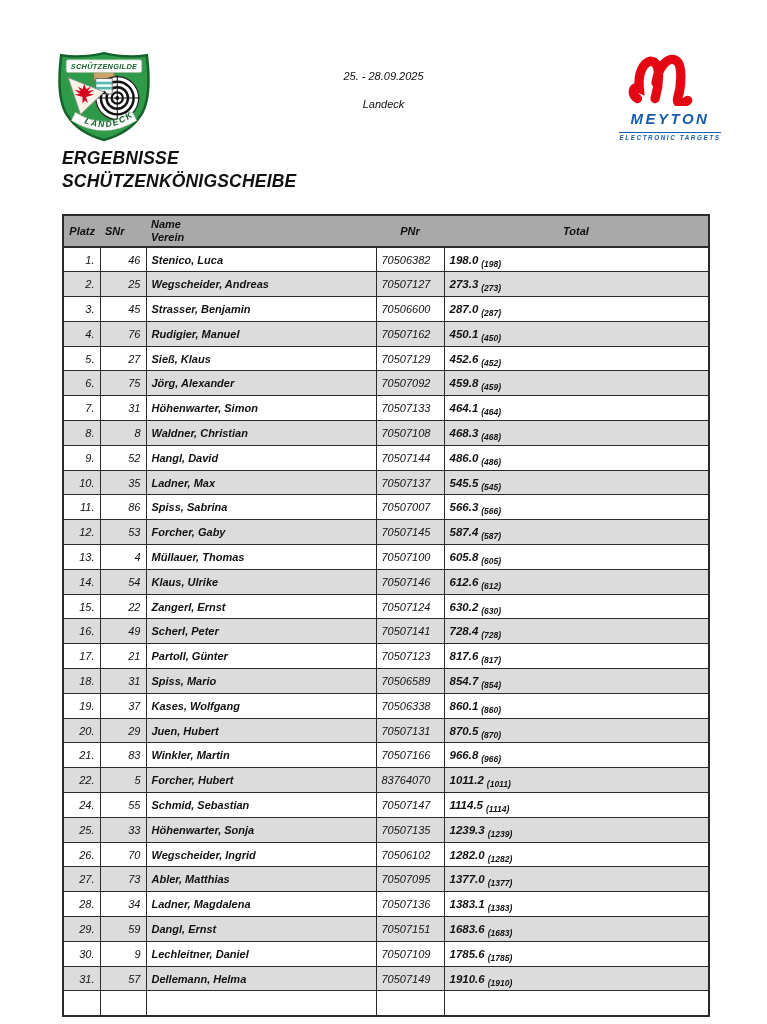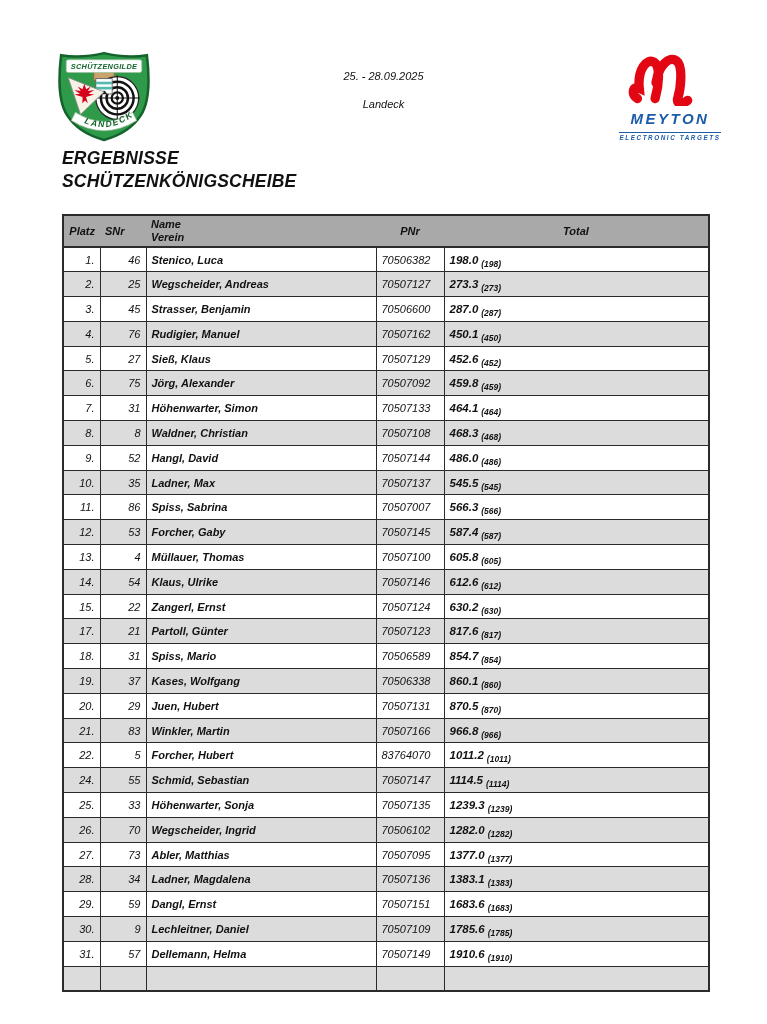--- a/index.html
+++ b/index.html
@@ -242,20 +242,27 @@
           <td class="td-total"><span class="total-val">612.6</span><span class="total-sub">(612)</span></td>
         </tr>
         <tr>
           <td class="td-platz">15.</td>
           <td class="td-snr">22</td>
           <td class="td-name">Zangerl, Ernst</td>
           <td class="td-pnr">70507124</td>
           <td class="td-total"><span class="total-val">630.2</span><span class="total-sub">(630)</span></td>
         </tr>
         <tr>
+          <td class="td-platz">16.</td>
+          <td class="td-snr">49</td>
+          <td class="td-name">Scherl, Peter</td>
+          <td class="td-pnr">70507141</td>
+          <td class="td-total"><span class="total-val">728.4</span><span class="total-sub">(728)</span></td>
+        </tr>
+        <tr>
           <td class="td-platz">17.</td>
           <td class="td-snr">21</td>
           <td class="td-name">Partoll, Günter</td>
           <td class="td-pnr">70507123</td>
           <td class="td-total"><span class="total-val">817.6</span><span class="total-sub">(817)</span></td>
         </tr>
         <tr>
           <td class="td-platz">18.</td>
           <td class="td-snr">31</td>
           <td class="td-name">Spiss, Mario</td>

